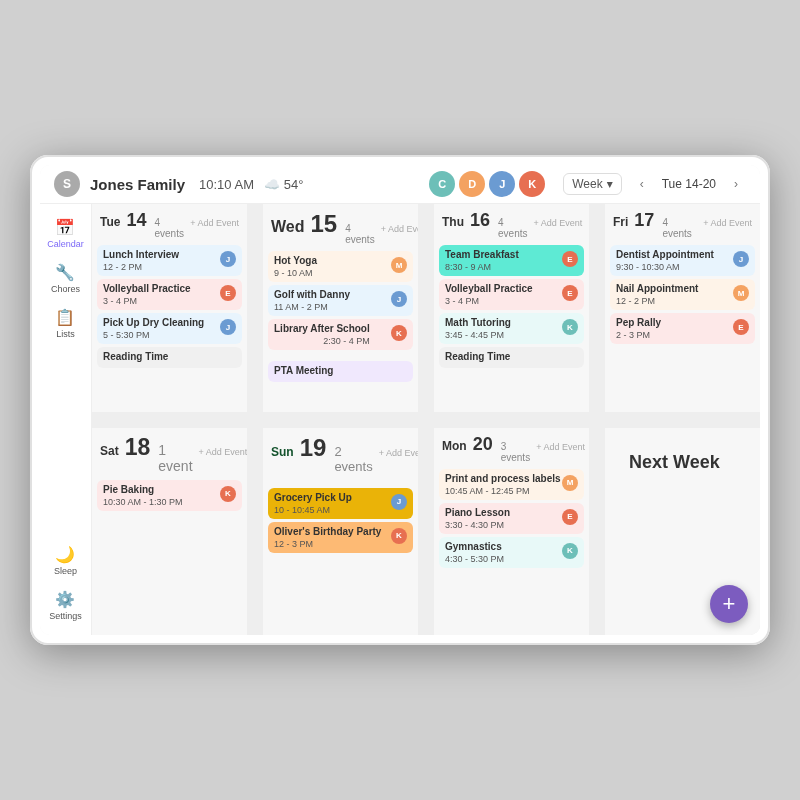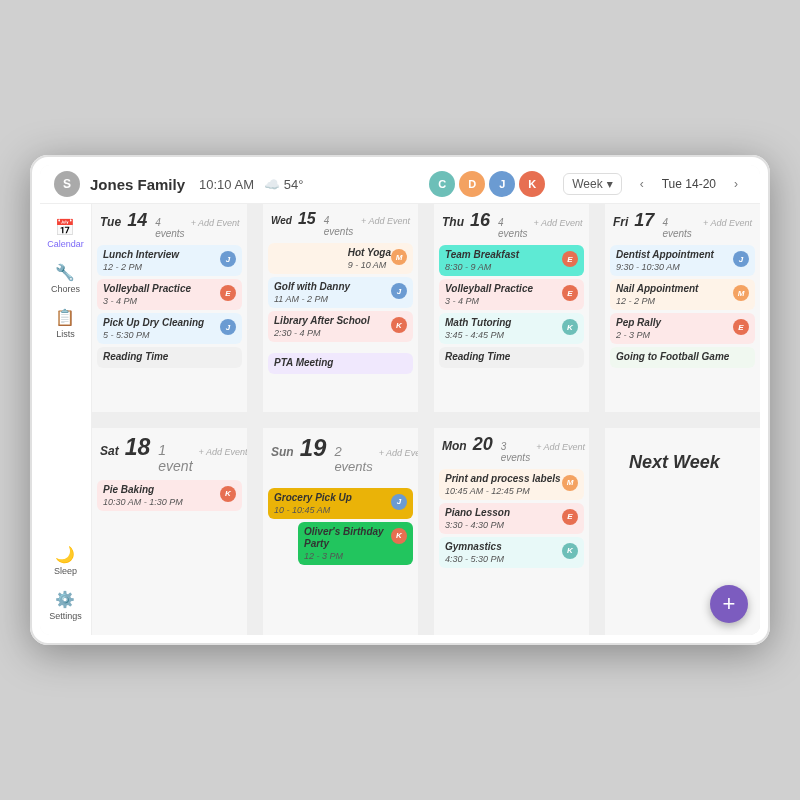--- a/index.html
+++ b/index.html
@@ -125,21 +125,20 @@
     .sidebar-spacer { flex: 1; }
     
     .calendar-grid {
       flex: 1;
       display: grid;
       grid-template-columns: repeat(4, 1fr);
       grid-template-rows: repeat(2, 1fr);
       gap: 16px;
       background: #eee;
       overflow: hidden;
-      font-style: italic;
     }
     .day-col {
       background: #f7f7f7;
       display: flex;
       flex-direction: column;
       overflow: hidden;
     }
     .day-header {
       padding: 6px 8px 4px;
       background: #f7f7f7;
@@ -330,41 +329,41 @@
       <div>
         <div class="event-title">Reading Time</div>
         <div class="event-time"></div>
       </div>
 
     </div>
             </div>
           </div>
           <div class="day-col">
             <div class="day-header">
-    <span style="font-size:10px;font-weight:600;color:#333">Wed</span>
-    <span style="font-size:16px;font-weight:700;color:#333">15</span>
+    <span style="font-size:16px;font-weight:600;color:#333">Wed</span>
+    <span style="font-size:24px;font-weight:700;color:#333">15</span>
     <span style="font-size:10px;color:#888;margin-left:2px">4 events</span>
     <span style="font-size:9px;color:#aaa;cursor:pointer;margin-left:auto;white-space:nowrap">+ Add Event</span>
   </div>
             <div class="events-list">
-              <div class="event-card" style="background: rgb(254, 243, 232); justify-content: flex-end;">
+              <div class="event-card" style="background: rgb(254, 243, 232);">
       <div>
         <div class="event-title">Hot Yoga</div>
         <div class="event-time">9 - 10 AM</div>
       </div>
       <div class="event-badge" style="background:#f4a261">M</div>
     </div>
               <div class="event-card" style="background: rgb(232, 244, 253);">
       <div>
         <div class="event-title">Golf with Danny</div>
         <div class="event-time">11 AM - 2 PM</div>
       </div>
       <div class="event-badge" style="background:#6b9bd2">J</div>
     </div>
-              <div class="event-card" style="background: rgb(253, 232, 232);">
+              <div class="event-card" style="background: rgb(253, 232, 232); text-align: right;">
       <div>
         <div class="event-title">Library After School</div>
         <div class="event-time">2:30 - 4 PM</div>
       </div>
       <div class="event-badge" style="background:#e76f51">K</div>
     </div>
               <div class="event-card" style="background: rgb(240, 232, 253); margin-top: 8px;">
       <div>
         <div class="event-title">PTA Meeting</div>
         <div class="event-time"></div>
@@ -433,27 +432,20 @@
       </div>
       <div class="event-badge" style="background:#f4a261">M</div>
     </div>
               <div class="event-card" style="background: rgb(253, 232, 232);">
       <div>
         <div class="event-title">Pep Rally</div>
         <div class="event-time">2 - 3 PM</div>
       </div>
       <div class="event-badge" style="background:#e76f51">E</div>
     </div>
-              <div class="event-card" style="background: rgb(240, 248, 240);">
-      <div>
-        <div class="event-title">Going to Football Game</div>
-        <div class="event-time"></div>
-      </div>
-
-    </div>
             </div>
           </div>
           <div class="day-col">
             <div class="day-header">
     <span style="font-size:12px;font-weight:600;color:#333">Sat</span>
     <span style="font-size:23px;font-weight:700;color:#333">18</span>
     <span style="font-size:14px;color:#888;margin-left:2px">1 event</span>
     <span style="font-size:9px;color:#aaa;cursor:pointer;margin-left:auto;white-space:nowrap">+ Add Event</span>
   </div>
             <div class="events-list">
@@ -461,34 +453,34 @@
       <div>
         <div class="event-title">Pie Baking</div>
         <div class="event-time">10:30 AM - 1:30 PM</div>
       </div>
       <div class="event-badge" style="background:#e76f51">K</div>
     </div>
             </div>
           </div>
           <div class="day-col">
             <div class="day-header">
-    <span style="font-size:12px;font-weight:600;color:#737373">Sun</span>
+    <span style="font-size:12px;font-weight:600;color:#14532d">Sun</span>
     <span style="font-size:24px;font-weight:700;color:#333">19</span>
     <span style="font-size:13px;color:#888;margin-left:2px">2 events</span>
     <span style="font-size:9px;color:#aaa;cursor:pointer;margin-left:auto;white-space:nowrap">+ Add Event</span>
   </div>
             <div class="events-list">
               <div class="event-card" style="background: #eab308; margin-top: 8px;">
       <div>
         <div class="event-title">Grocery Pick Up</div>
         <div class="event-time">10 - 10:45 AM</div>
       </div>
       <div class="event-badge" style="background:#6b9bd2">J</div>
     </div>
-              <div class="event-card" style="background: #22c55e; margin-left: 30px;">
+              <div class="event-card" style="background: #fdba74;">
       <div>
         <div class="event-title">Oliver's Birthday Party</div>
         <div class="event-time">12 - 3 PM</div>
       </div>
       <div class="event-badge" style="background:#e76f51">K</div>
     </div>
             </div>
           </div>
           <div class="day-col">
             <div class="day-header">

